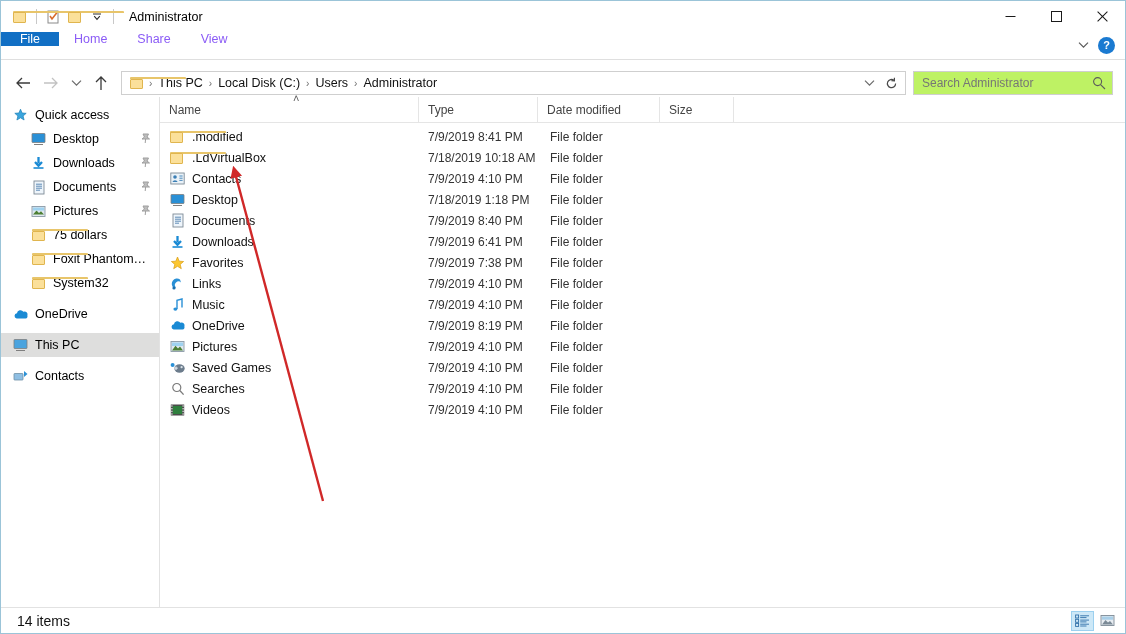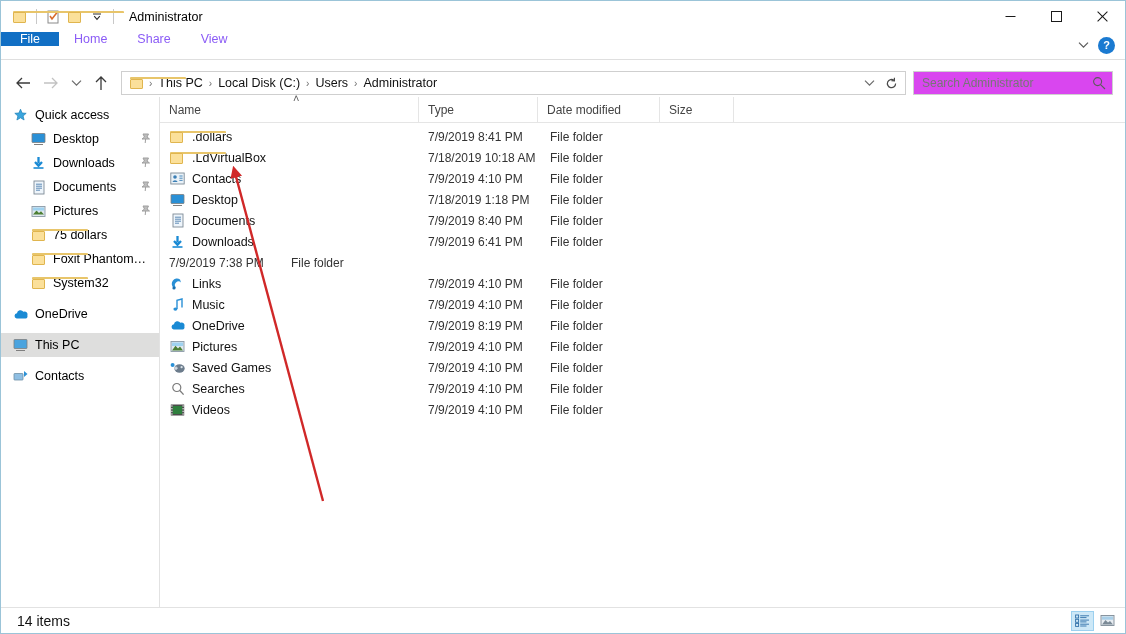--- a/index.html
+++ b/index.html
@@ -92,21 +92,21 @@
     border: 1px solid #cfcfcf; background: #ffffff;
     display: flex; align-items: center;
     padding: 0 4px 0 6px; margin-left: 6px;
   }
   .crumb { font-size: 12.5px; color: #111; padding: 0 5px; white-space: nowrap; }
   .crumb-sep { color: #6d6d6d; font-size: 10px; padding: 0 1px; }
   .crumb-drop { margin-left: auto; display: flex; align-items: center; gap: 2px; }
   .crumb-drop .nav-btn { width: 20px; height: 22px; font-size: 10px; }
   .searchbox {
     width: 200px; height: 24px; margin-left: 7px;
-    border: 1px solid #cfcfcf; background: #d946ef;
+    border: 1px solid #cfcfcf; background: #bef264;
     display: flex; align-items: center; padding: 0 6px 0 8px;
   }
   .searchbox input {
     border: 0; outline: 0; flex: 1; font-size: 12px;
     font-family: "Liberation Sans", sans-serif; color: #333;
     background: transparent;
   }
   .searchbox input::placeholder { color: #767676; }
 
   
@@ -466,21 +466,21 @@
       <div class="rows">
 
         <div class="row">
           <div class="cell-name">
             <span class="ic">
                 <span class="folder">
                   <i class="tab"></i>
                   <i class="body"></i>
                 </span>
               </span>
-            <span>.dollars</span>
+            <span>.modified</span>
           </div>
           <div class="cell-date">7/9/2019 8:41 PM</div>
           <div class="cell-type">File folder</div>
           <div class="cell-size"></div>
         </div>
 
         <div class="row">
           <div class="cell-name">
             <span class="ic">
                 <span class="folder">
@@ -551,20 +551,28 @@
               </svg>
             </span>
             <span>Downloads</span>
           </div>
           <div class="cell-date">7/9/2019 6:41 PM</div>
           <div class="cell-type">File folder</div>
           <div class="cell-size"></div>
         </div>
 
         <div class="row">
+          <div class="cell-name">
+            <span class="ic">
+              <svg width="15" height="14" viewBox="0 0 15 14">
+                <path d="M7.5 1 L9.2 5.2 L13.6 5.5 L10.2 8.4 L11.3 12.7 L7.5 10.3 L3.7 12.7 L4.8 8.4 L1.4 5.5 L5.8 5.2 Z" fill="#fcc732" stroke="#d99c14" stroke-width="0.7"></path>
+              </svg>
+            </span>
+            <span>Favorites</span>
+          </div>
           <div class="cell-date">7/9/2019 7:38 PM</div>
           <div class="cell-type">File folder</div>
           <div class="cell-size"></div>
         </div>
 
         <div class="row">
           <div class="cell-name">
             <span class="ic">
               <svg width="15" height="14" viewBox="0 0 15 14">
                 <path d="M4 11 A5 5 0 0 1 10 2.5 L11 5.5 A3 3 0 0 0 6 10.5 Z" fill="#2a90d6"></path>

